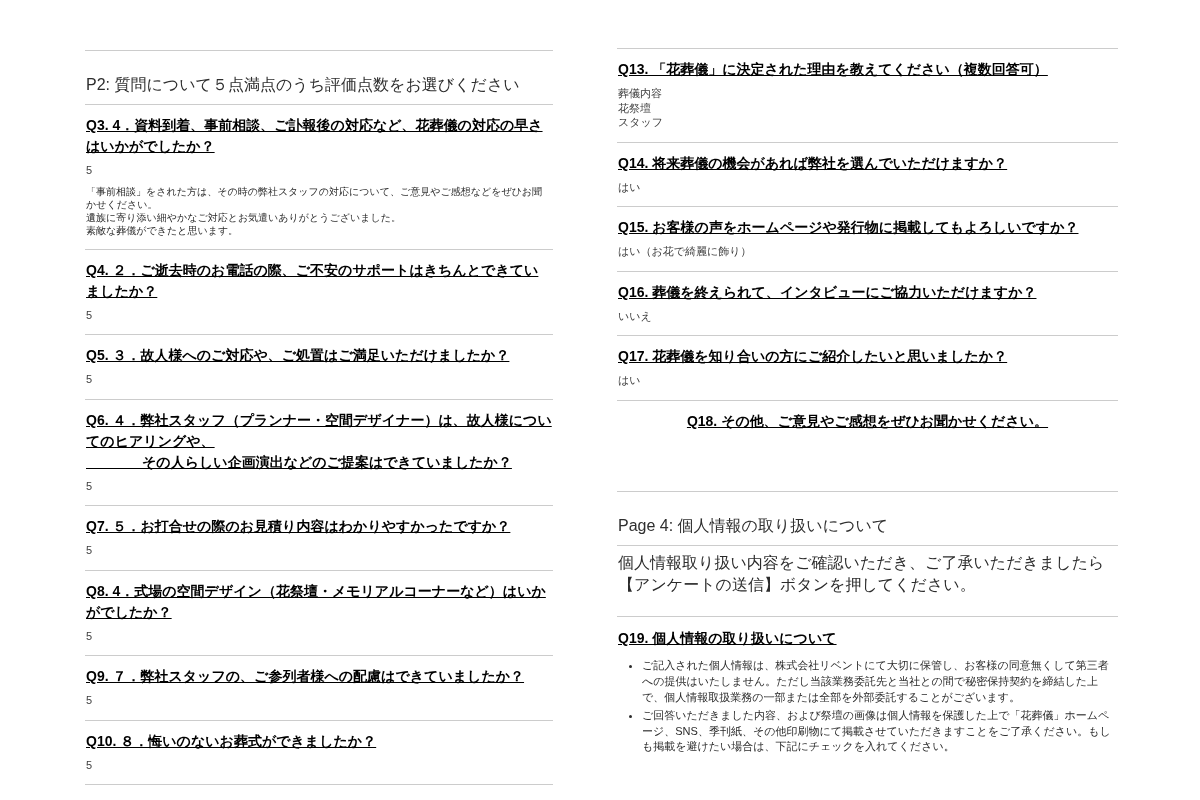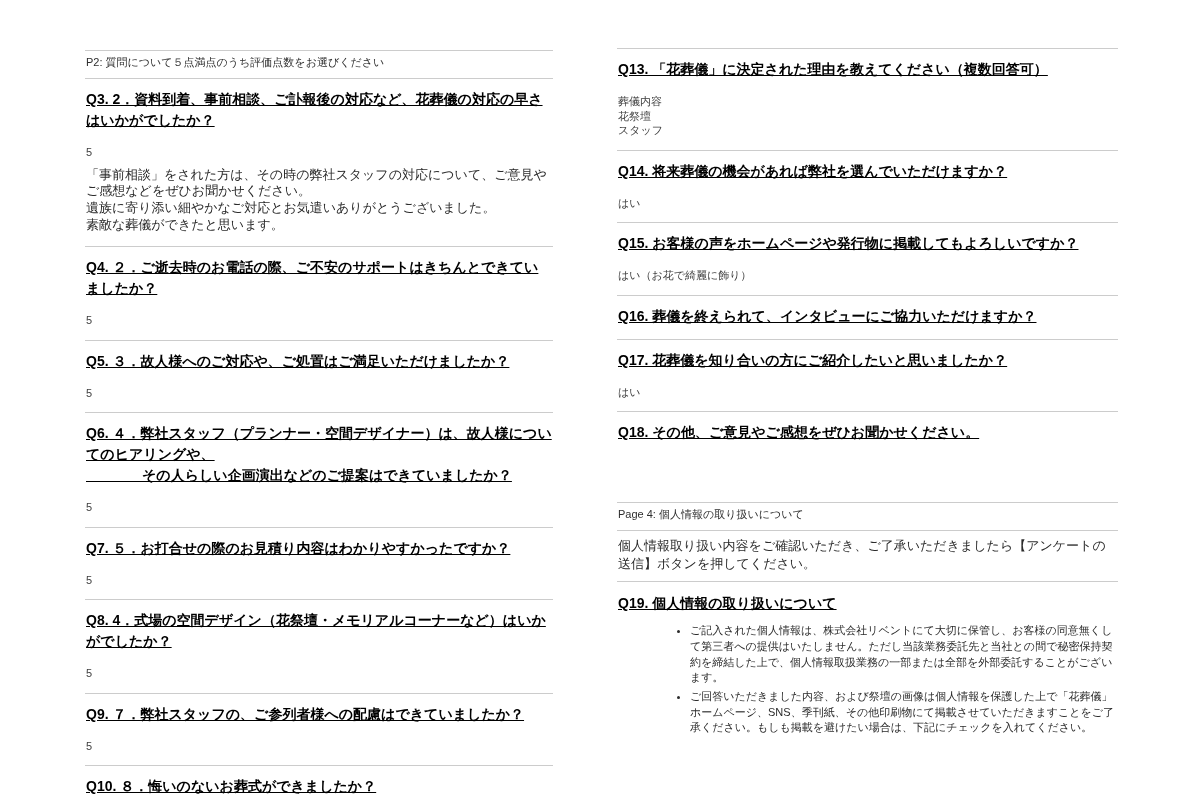--- a/index.html
+++ b/index.html
@@ -12,84 +12,84 @@
   }
   body { position: relative; }
 
   .col { position: absolute; }
   .col-left  { left: 85px;  top: 50px; width: 468px; }
   .col-right { left: 617px; top: 48px; width: 501px; }
 
   .section-head {
     border-top: 1px solid #cccccc;
     border-bottom: 1px solid #cccccc;
-    padding: 4px 1px 8px;
-    font-size: 11px;
+    padding: 24px 1px 8px;
+    font-size: 16px;
     color: #2e2e2e;
   }
 
   .rule-top { border-top: 1px solid #cccccc; }
 
   .q {
     border-bottom: 1px solid #cccccc;
     padding: 10px 1px 12px;
   }
   .q.no-rule { border-bottom: none; }
-  .q.gap-after { margin-bottom: 47px; }
+  .q.gap-after { margin-bottom: 47px; text-align: center; }
 
   .q-title {
     font-size: 14px;
     font-weight: 600;
     color: #000000;
     line-height: 1.5;
     white-space: pre-line;
     text-decoration: underline;
   }
   .q-answer {
-    margin-top: 14px;
+    margin-top: 6px;
     font-size: 11px;
     color: #3d3d3d;
     line-height: 1.32;
     white-space: pre-line;
   }
   .q-note {
     margin-top: 7px;
-    font-size: 13px;
+    font-size: 10px;
     color: #2b2b2b;
     line-height: 1.3;
     white-space: pre-line;
   }
 
   .instruction {
     border-bottom: 1px solid #cccccc;
-    padding: 6px 1px 8px;
-    font-size: 13px;
+    padding: 6px 1px 20px;
+    font-size: 16px;
     color: #2b2b2b;
     line-height: 1.4;
   }
 
   .q19 { padding: 11px 1px 0; }
   .bullet-list {
     margin: 9px 0 0;
     padding-left: 24px;
     font-size: 11px;
     color: #2b2b2b;
     line-height: 1.42;
   }
-  .bullet-list li { margin-bottom: 3px; margin-left: 48px; }
+  .bullet-list li { margin-bottom: 3px; }
 </style>
 </head>
 <body>
 
 <div class="col col-left">
 
   <div class="section-head">P2: 質問について５点満点のうち評価点数をお選びください</div>
 
   <div class="q">
-    <div class="q-title">Q3. 2．資料到着、事前相談、ご訃報後の対応など、花葬儀の対応の早さはいかがでしたか？</div>
+    <div class="q-title">Q3. 4．資料到着、事前相談、ご訃報後の対応など、花葬儀の対応の早さはいかがでしたか？</div>
     <div class="q-answer">5</div>
     <div class="q-note">「事前相談」をされた方は、その時の弊社スタッフの対応について、ご意見やご感想などをぜひお聞かせください。
 遺族に寄り添い細やかなご対応とお気遣いありがとうございました。
 素敵な葬儀ができたと思います。</div>
   </div>
 
   <div class="q">
     <div class="q-title">Q4. ２．ご逝去時のお電話の際、ご不安のサポートはきちんとできていましたか？</div>
     <div class="q-answer">5</div>
   </div>
@@ -145,20 +145,21 @@
     <div class="q-answer">はい</div>
   </div>
 
   <div class="q">
     <div class="q-title">Q15. お客様の声をホームページや発行物に掲載してもよろしいですか？</div>
     <div class="q-answer">はい（お花で綺麗に飾り）</div>
   </div>
 
   <div class="q">
     <div class="q-title">Q16. 葬儀を終えられて、インタビューにご協力いただけますか？</div>
+    <div class="q-answer">いいえ</div>
   </div>
 
   <div class="q">
     <div class="q-title">Q17. 花葬儀を知り合いの方にご紹介したいと思いましたか？</div>
     <div class="q-answer">はい</div>
   </div>
 
   <div class="q no-rule gap-after">
     <div class="q-title">Q18. その他、ご意見やご感想をぜひお聞かせください。</div>
   </div>

